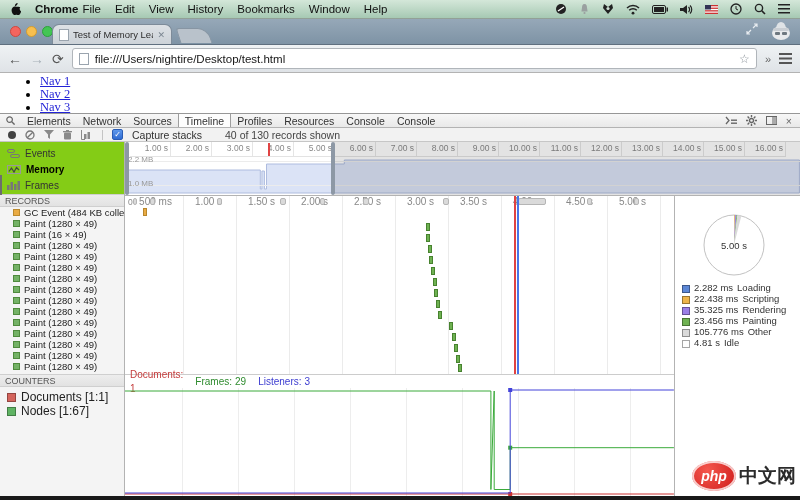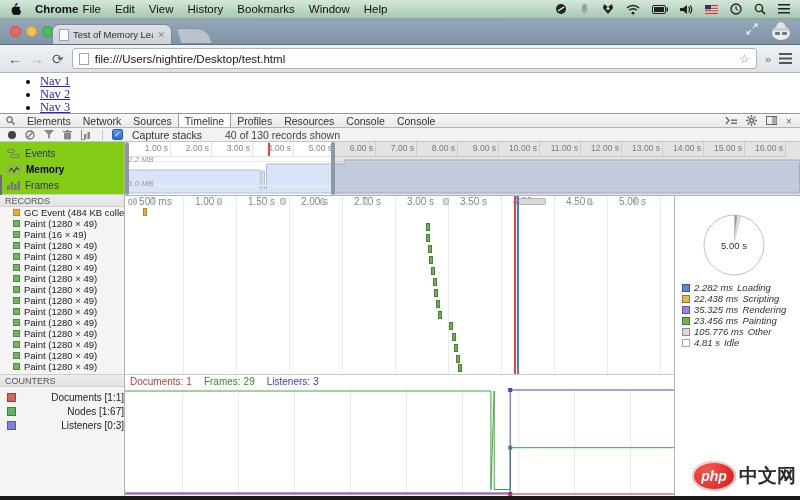--- a/index.html
+++ b/index.html
@@ -75,31 +75,31 @@
   .mode-row.active{font-weight:bold;color:#000;}
   .side-scroll{position:absolute;left:0;top:33px;width:2px;height:20px;background:#6d6d6d;}
   .sec-hdr{height:13px;background:linear-gradient(#ededed,#e2e2e2);border-top:1px solid #cfcfcf;
     border-bottom:1px solid #cfcfcf;color:#555;font-size:9px;display:flex;align-items:center;
     padding-left:5px;box-sizing:border-box;}
   .records-list{height:167px;overflow:hidden;}
   .rec-row{height:11px;display:flex;align-items:center;gap:4px;padding-left:13px;font-size:9.5px;
     color:#222;white-space:nowrap;}
   .rec-swatch{width:7px;height:7px;border:1px solid rgba(0,0,0,.35);flex:0 0 auto;box-sizing:border-box;}
   .counters-list{height:46px;padding-top:3px;box-sizing:border-box;}
-  .cnt-row{height:14px;display:flex;align-items:center;padding-left:7px;font-size:10px;color:#222;justify-content:space-between;}
+  .cnt-row{height:14px;display:flex;align-items:center;gap:5px;padding-left:7px;font-size:12px;color:#222;}
   .cnt-swatch{width:9px;height:9px;border:1px solid rgba(0,0,0,.3);box-sizing:border-box;}
   
   .main{position:absolute;left:125px;top:0;width:675px;height:355px;}
   .overview{position:absolute;left:0;top:0;width:675px;height:54px;background:#fff;
     border-bottom:1px solid #b3b3b3;box-sizing:border-box;}
   .ov-ticks{position:absolute;left:5px;top:0;height:14px;display:flex;border-bottom:1px solid #e3e3e3;}
   .ov-cell{width:41px;text-align:right;padding-right:2px;font-size:8.5px;color:#888;
     border-right:1px solid rgba(0,0,0,.10);box-sizing:border-box;line-height:13px;}
   .ov-hgrid{position:absolute;left:0;width:675px;height:1px;background:#ececec;}
-  .mem-label{position:absolute;left:3px;font-size:8px;color:#999;z-index:3;font-style:italic;}
+  .mem-label{position:absolute;left:3px;font-size:8px;color:#999;z-index:3;}
   #memory-svg{position:absolute;left:0;top:0;}
   .ov-overlay{position:absolute;left:210px;top:0;width:465px;height:53px;background:rgba(40,40,40,.13);z-index:4;}
   .ov-handle{position:absolute;top:0;width:4px;height:53px;background:#8d98a5;border-radius:2px;z-index:5;}
   .ov-marker{position:absolute;top:1px;width:2px;height:13px;z-index:6;}
   .records-view{position:absolute;left:0;top:54px;width:549px;height:178px;background:#fff;
     background-image:repeating-linear-gradient(to right,transparent 0 52px,#ebebeb 52px 53px);
     background-position-x:6px;overflow:hidden;}
   .dr-zero{position:absolute;left:3px;top:1px;font-size:8.5px;color:#888;}
   .dr-ticks{position:absolute;left:5px;top:0;height:12px;display:flex;}
   .dr-cell{width:53px;text-align:center;padding-right:2px;font-size:10px;color:#888;
@@ -119,21 +119,21 @@
     background-position-x:2px;}
   #counters-svg{position:absolute;left:0;top:0;}
   
   .details{position:absolute;left:549px;top:54px;width:126px;height:301px;background:#fff;
     border-left:1px solid #b3b3b3;box-sizing:border-box;}
   .dp-header{height:14px;background:#f3f3f3;border-bottom:1px solid #ccc;font-size:10px;color:#333;
     display:flex;align-items:center;padding-left:6px;box-sizing:border-box;white-space:nowrap;}
   .pie-wrap{position:absolute;left:28px;top:18px;width:62px;height:62px;}
   .pie-center{position:absolute;left:0;top:26px;width:62px;text-align:center;font-size:9.5px;color:#333;}
   .legend{position:absolute;left:7px;top:86px;}
-  .lg-row{height:11px;display:flex;align-items:center;gap:4px;font-size:9.5px;color:#333;white-space:nowrap;font-style:italic;}
+  .lg-row{height:11px;display:flex;align-items:flex-end;gap:4px;font-size:9.5px;color:#333;white-space:nowrap;}
   .lg-swatch{width:8px;height:8px;border:1px solid rgba(0,0,0,.35);box-sizing:border-box;flex:0 0 auto;}
   .watermark{position:absolute;right:4px;bottom:6px;display:flex;align-items:center;gap:3px;}
   .php-badge{width:44px;height:30px;border-radius:50%;background:radial-gradient(circle at 35% 30%,#f4574d,#cd1818);
     color:#fff;font-style:italic;font-weight:bold;font-size:14px;display:flex;align-items:center;
     justify-content:center;box-shadow:inset 0 0 0 2px rgba(255,255,255,.75);}
   .php-text{font-size:19px;font-weight:bold;color:#2b2b2b;font-family:"DejaVu Sans",sans-serif;}
   .bottom-strip{position:absolute;left:0;bottom:0;width:800px;height:4px;background:#191919;}
   svg{display:block;}
 </style>
 </head>
@@ -455,24 +455,20 @@
         <div class="sec-hdr">COUNTERS</div>
         <div class="counters-list">
             <div class="cnt-row">
               <span class="cnt-swatch" style="background: rgb(212, 100, 92);"></span>
               <span>Documents [1:1]</span>
             </div>
             <div class="cnt-row">
               <span class="cnt-swatch" style="background: rgb(95, 179, 99);"></span>
               <span>Nodes [1:67]</span>
             </div>
-            <div class="cnt-row">
-              <span class="cnt-swatch" style="background: rgb(128, 128, 224);"></span>
-              <span>Listeners [0:3]</span>
-            </div>
           </div>
       </div>
 
       <div class="main">
 
         <div class="overview">
           <svg id="memory-svg" width="675" height="54">
               <path d="M0.0,28.0 L135.3,28.0 L135.3,47.0 L136.9,47.0 L136.9,29.0 L139.4,29.0 L139.4,47.0 L141.5,47.0 L141.5,22.0 L219.3,22.0 L219.3,18.0 L674.4,18.0 L674.4,51 L0.0,51 Z" fill="#dbe3f6" stroke="#aebcdf" stroke-width="1"></path>
             </svg>
           <div class="ov-ticks">
@@ -547,21 +543,21 @@
               <div class="paint-bar" style="left: 333px; top: 168px;"></div>
             </div>
           <div>
               <div class="ev-marker" style="left: 389px; background: rgb(224, 67, 67);"></div>
               <div class="ev-marker" style="left: 392px; background: rgb(73, 118, 232);"></div>
             </div>
         </div>
 
         <div class="counters-view">
           <div class="cv-header">
-              <span class="cv-item" style="color: rgb(196, 59, 59);">
+              <span class="cv-item" style="color: rgb(196, 59, 59); flex-direction: column;">
                 <span>Documents:</span>
                 <span>1</span>
               </span>
               <span class="cv-item" style="color: rgb(46, 139, 46);">
                 <span>Frames:</span>
                 <span>29</span>
               </span>
               <span class="cv-item" style="color: rgb(59, 59, 208);">
                 <span>Listeners:</span>
                 <span>3</span>

